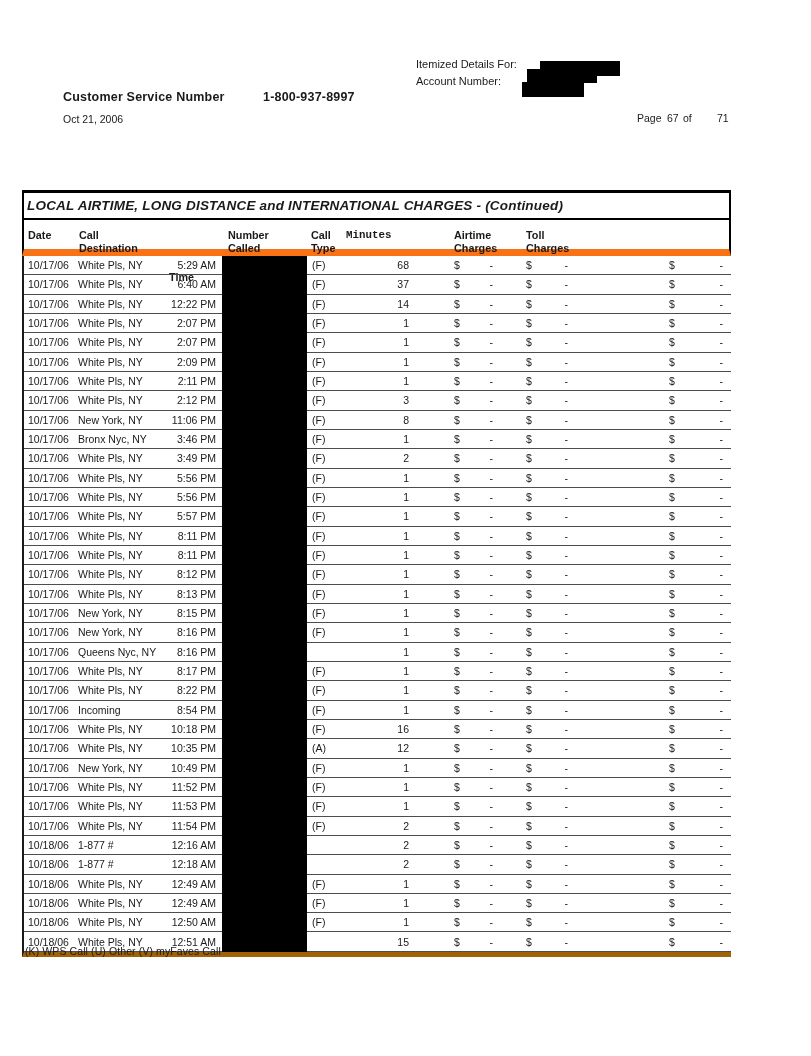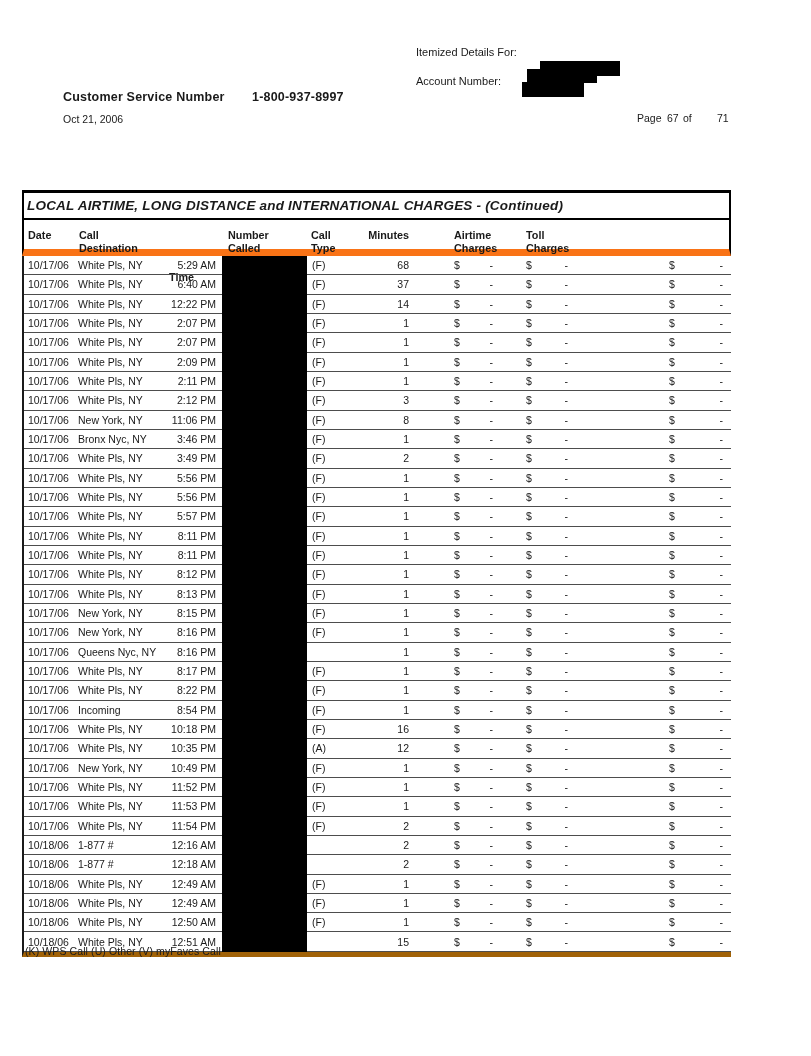--- a/index.html
+++ b/index.html
@@ -24,21 +24,21 @@
   .grid9 { display:grid; grid-template-columns:53px 87px 52px 95px 35px 66px 84px 75px 155px; }
   .header-row {
     border-left:2px solid #000; border-right:2px solid #000; border-bottom:7px solid #f97316;
     height:36px; padding-top:9px;
   }
   .hcell { font-size:10.8px; font-weight:bold; line-height:13px; }
   .h-date { padding-left:4px; }
   .h-dest { padding-left:2px; }
   .h-time { padding-left:5px;margin-top:42px; }
   .h-number { padding-left:12px; }
-  .h-minutes { text-align:right; padding-right:3px; }
+  .h-minutes { text-align:left; padding-right:3px;font-family:Liberation Mono, monospace; }
   .h-airtime { padding-left:42px; }
   .h-toll { padding-left:30px; }
   .h-total { text-align:right; padding-right:10px; }
   .tbody { position:relative; border-left:2px solid #1a1a1a; border-bottom:5px solid #a16207; }
   .trow { height:19.33px; border-bottom:1px solid #4d4d4d; font-size:10.5px; align-items:center; }
   .trow:last-child { border-bottom:none; }
   .c-date { padding-left:4px; }
   .c-dest { padding-left:1px; }
   .c-time { text-align:right; }
   .c-ctype { padding-left:1px; }
@@ -48,28 +48,28 @@
   .m-toll { padding-left:30px; }
   .m-total { padding-left:98px; }
   .col-redaction { position:absolute; left:198px; top:0; width:85px; height:100%; background:#000; z-index:2; }
   .footer-line { position:absolute; left:25px; font-size:10.5px; letter-spacing:.1px; }
 </style>
 </head>
 <body>
 
 <div class="page" style="color: rgb(26, 26, 26); background: rgb(255, 255, 255);">
 
-  <div class="abs lbl" style="left:416px; top:46px;">Itemized Details For:</div>
+  <div class="abs lbl" style="left:416px; top:58px;">Itemized Details For:</div>
   <div class="abs lbl" style="left:416px; top:75px;">Account Number:</div>
   <div class="redaction" style="left: 540px; top: 61px; width: 80px; height: 15px; background: rgb(0, 0, 0);"></div>
   <div class="redaction" style="left: 527px; top: 69px; width: 70px; height: 14px; background: rgb(0, 0, 0);"></div>
   <div class="redaction" style="left: 522px; top: 82px; width: 62px; height: 15px; background: rgb(0, 0, 0);"></div>
 
   <div class="abs csn" style="left:63px; top:90px;">Customer Service Number</div>
-  <div class="abs csn" style="left:252px; top:90px;">1-800-937-8997</div>
+  <div class="abs csn" style="left:263px; top:90px;">1-800-937-8997</div>
   <div class="abs smalltext" style="left:63px; top:113px;">Oct 21, 2006</div>
 
   <div class="abs smalltext" style="left:637px; top:112px; width:100px;">
     <span class="abs" style="left:0;">Page</span>
     <span class="abs" style="left:30px;">67</span>
     <span class="abs" style="left:46px;">of</span>
     <span class="abs" style="left:80px;">71</span>
   </div>
 
   <div class="tbl">

